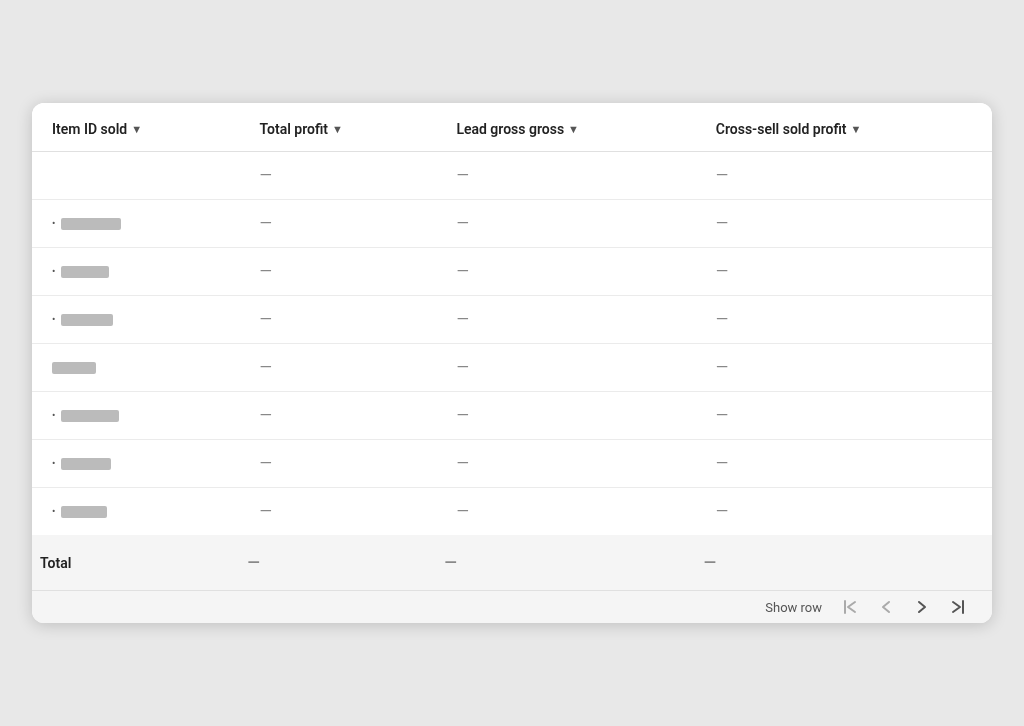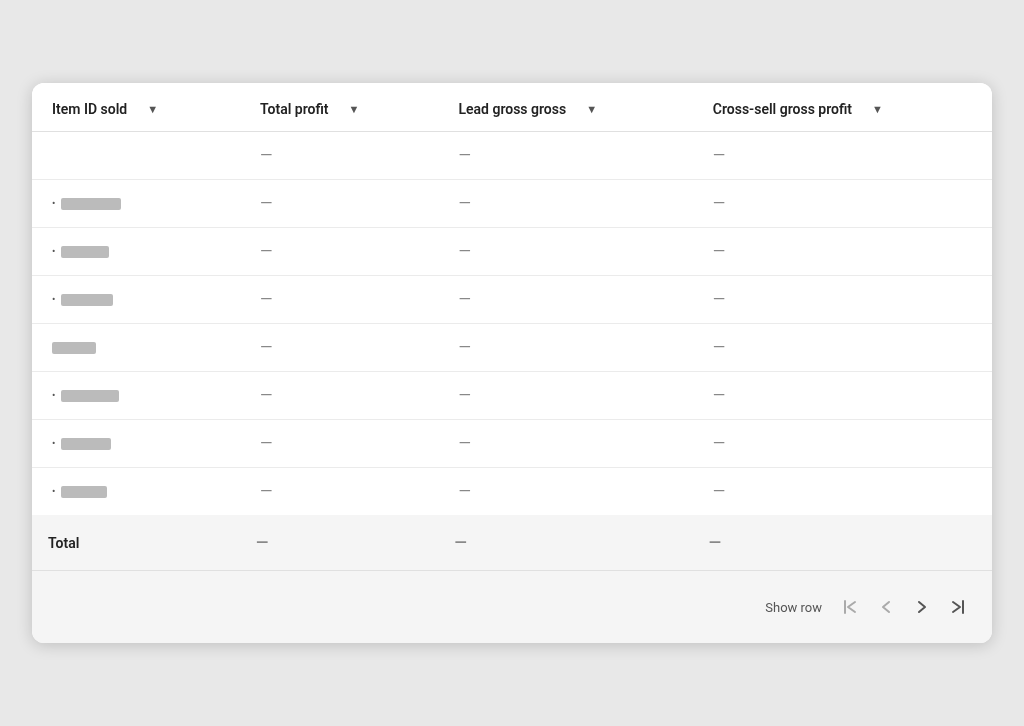--- a/index.html
+++ b/index.html
@@ -36,21 +36,21 @@
       text-align: left;
       font-weight: 600;
       font-size: 14px;
       color: #222;
       border-bottom: 1px solid #e0e0e0;
       white-space: nowrap;
     }
     thead th .col-header {
       display: inline-flex;
       align-items: center;
-      gap: 20px;
+      gap: 4px;
       cursor: pointer;
     }
     thead th .dropdown-icon {
       font-size: 11px;
       color: #555;
     }
     tbody tr {
       border-bottom: 1px solid #ebebeb;
     }
     tbody tr:last-child {
@@ -79,26 +79,26 @@
     .dash {
       color: #888;
       font-size: 16px;
     }
     .total-row {
       background: #f5f5f5;
     }
     .total-row td {
       font-weight: 600;
       color: #222;
-      padding: 18px 16px;
+      padding: 18px 8px;
     }
     .footer {
       background: #f5f5f5;
       border-top: 1px solid #e0e0e0;
-      padding: 24px 20px;
+      padding: 4px 20px;
       display: flex;
       align-items: center;
       justify-content: flex-end;
       gap: 8px;
     }
     .show-row-label {
       font-size: 13px;
       color: #555;
       margin-right: 6px;
     }
@@ -140,21 +140,21 @@
             </span>
           </th>
           <th>
             <span class="col-header">
               <span>Lead gross gross</span>
               <span class="dropdown-icon">▼</span>
             </span>
           </th>
           <th>
             <span class="col-header">
-              <span>Cross-sell gross profit</span>
+              <span>Cross-sell sold profit</span>
               <span class="dropdown-icon">▼</span>
             </span>
           </th>
         </tr>
       </thead>
       <tbody id="table-body">
 
       <tr>
             <td>
               <div class="item-id-cell"></div>

